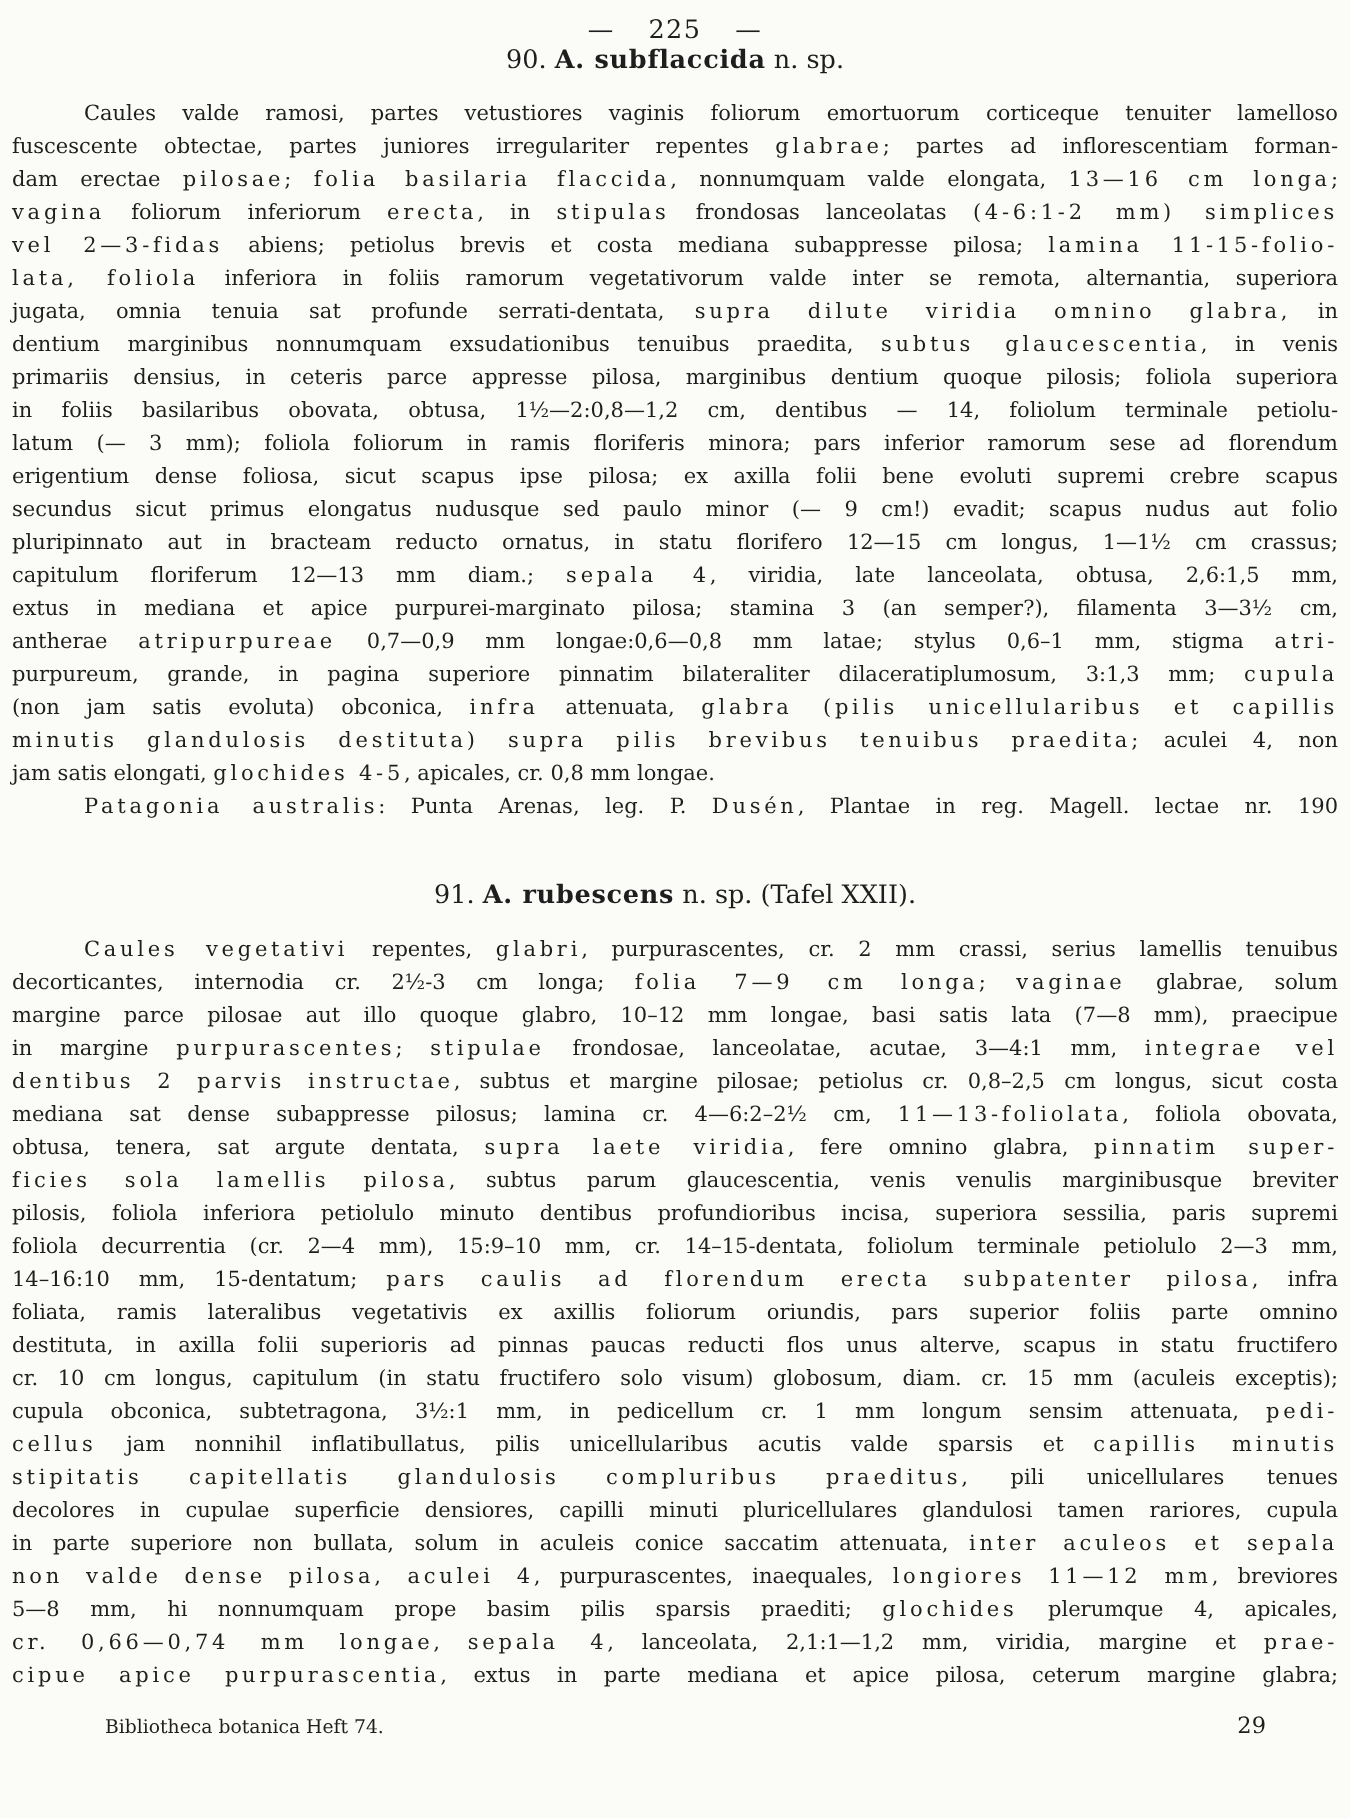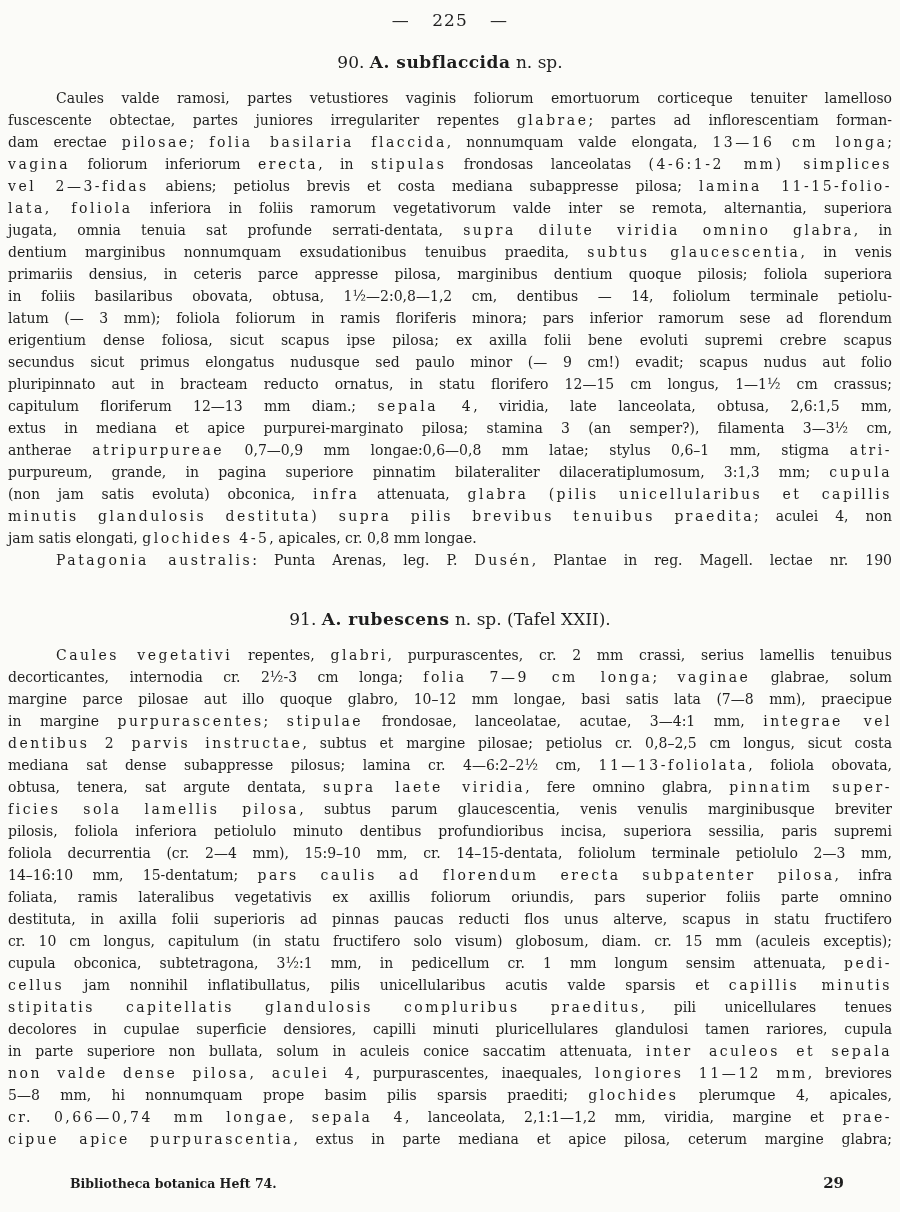--- a/index.html
+++ b/index.html
@@ -1,29 +1,29 @@
 <!DOCTYPE html>
 <html><head>
 <meta charset="utf-8">
 <style>
   html,body{margin:0;padding:0;width:900px;height:1212px;background:#fbfbf8;overflow:hidden;}
   body{font-family:"DejaVu Serif","Liberation Serif",serif;color:#1e1e1e;}
   .page{padding:0 8px;width:884px;}
   .pagenum{margin-top:10px;text-align:center;font-size:17px;word-spacing:16px;letter-spacing:1px;}
   .heading{text-align:center;font-size:17px;line-height:21px;}
-  .h90{margin-top:22px;}
+  .h90{}
   .h91{margin-top:38px;}
   .heading .species{font-weight:bold;letter-spacing:0.5px;}
   .para{margin-top:14px;}
   .para.cont{margin-top:0;}
   .jline{font-size:14px;line-height:22px;text-align:justify;text-align-last:justify;}
   .jline.last{text-align-last:left;}
   .jline.indent{text-indent:48px;}
   .sp{letter-spacing:2.5px;}
-  .footer{margin-top:24px;display:flex;justify-content:space-between;align-items:baseline;font-weight:bold;}
+  .footer{margin-top:13px;display:flex;justify-content:space-between;align-items:baseline;}
   .footer .fl{margin-left:62px;font-size:12.5px;}
   .footer .fr{margin-right:48px;font-size:15px;}
 </style>
 </head>
 <body>
 
 <div class="page">
 
   <div class="pagenum">—  225  —</div>
 

